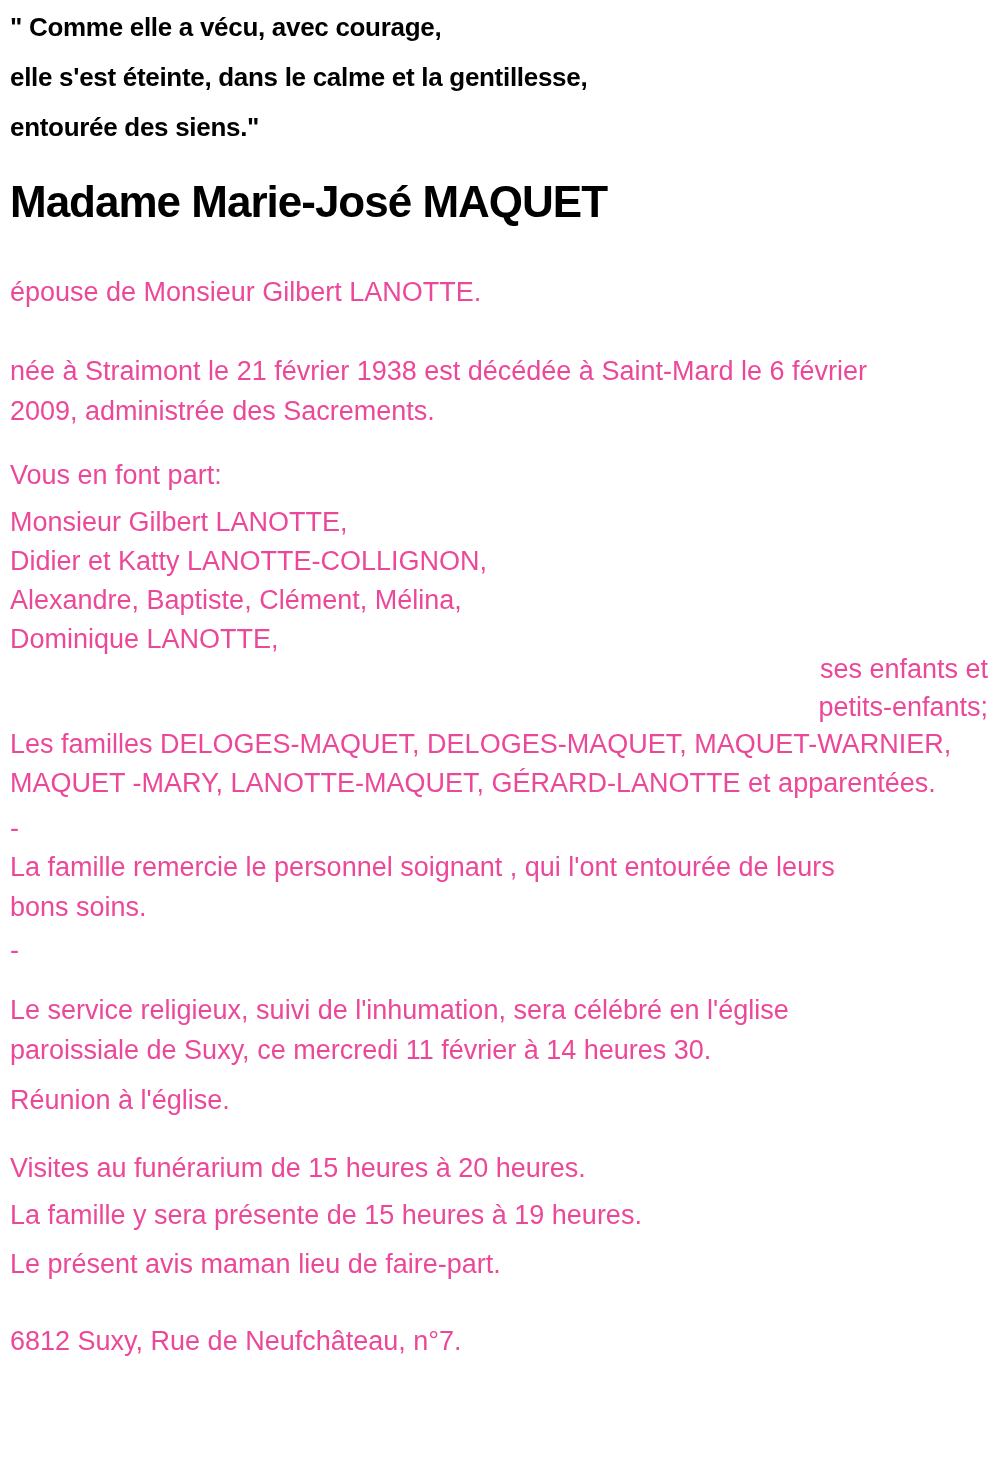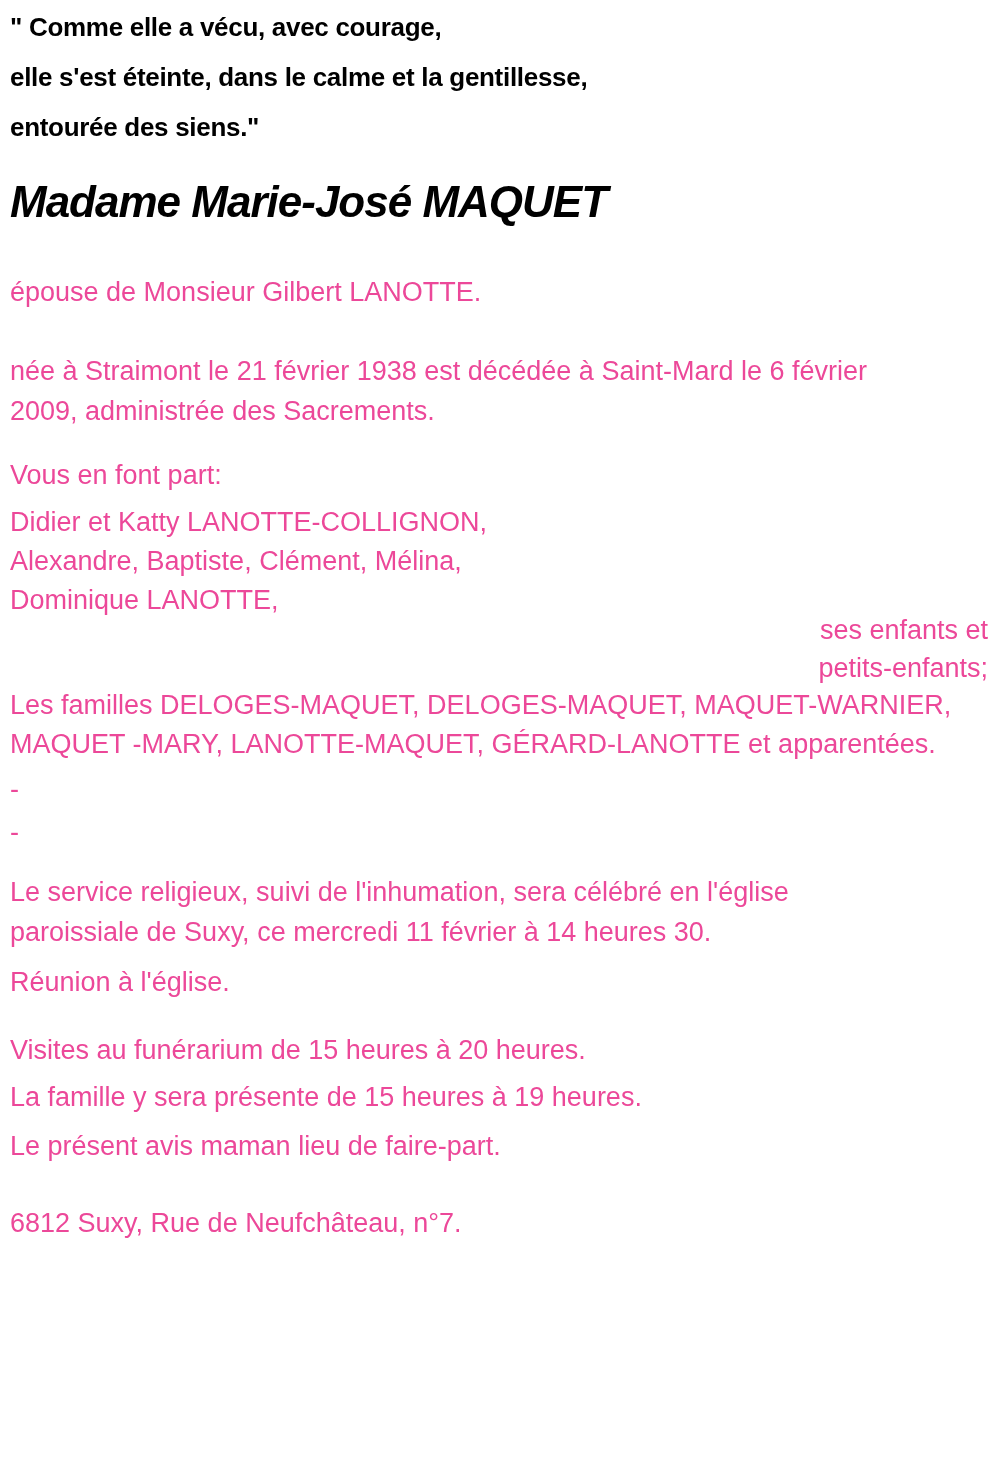--- a/index.html
+++ b/index.html
@@ -41,21 +41,20 @@
   
   .title-block {
     margin-top: 24px;
   }
   .title-block .line {
     font-size: 44px;
     font-weight: bold;
     letter-spacing: -1px;
     line-height: 52px;
     color: #000000;
-    font-style: italic;
   }
   
   .p-spouse        { margin-top: 44px; }
   .p-birthdeath    { margin-top: 39px; }
   .p-intro         { margin-top: 24px; }
   .p-family        { margin-top: 8px; }
   .p-family .line  { line-height: 39px; }
   .p-relation      { margin-top: -9px; text-align: right; }
   .p-relation .line{ line-height: 38px; }
   .p-families      { margin-top: -1px; }
@@ -94,39 +93,44 @@
     <div class="p-birthdeath">
       <div class="line">née à Straimont le 21 février 1938 est décédée à Saint-Mard le 6 février</div>
       <div class="line">2009, administrée des Sacrements.</div>
     </div>
 
     <div class="p-intro">
       <div class="line">Vous en font part:</div>
     </div>
 
     <div class="p-family">
+      <div class="line">Monsieur Gilbert LANOTTE,</div>
       <div class="line">Didier et Katty LANOTTE-COLLIGNON,</div>
       <div class="line">Alexandre, Baptiste, Clément, Mélina,</div>
       <div class="line">Dominique LANOTTE,</div>
     </div>
 
     <div class="p-relation">
       <div class="line">ses enfants et</div>
       <div class="line">petits-enfants;</div>
     </div>
 
     <div class="p-families">
       <div class="line">Les familles DELOGES-MAQUET, DELOGES-MAQUET, MAQUET-WARNIER,</div>
       <div class="line">MAQUET -MARY, LANOTTE-MAQUET, GÉRARD-LANOTTE et apparentées.</div>
     </div>
 
     <div class="p-sep1">
       <div class="line">-</div>
     </div>
 
+    <div class="p-thanks">
+      <div class="line">La famille remercie le personnel soignant , qui l'ont entourée de leurs</div>
+      <div class="line">bons soins.</div>
+    </div>
 
     <div class="p-sep2">
       <div class="line">-</div>
     </div>
 
     <div class="p-service">
       <div class="line">Le service religieux, suivi de l'inhumation, sera célébré en l'église</div>
       <div class="line">paroissiale de Suxy, ce mercredi 11 février à 14 heures 30.</div>
     </div>
 

